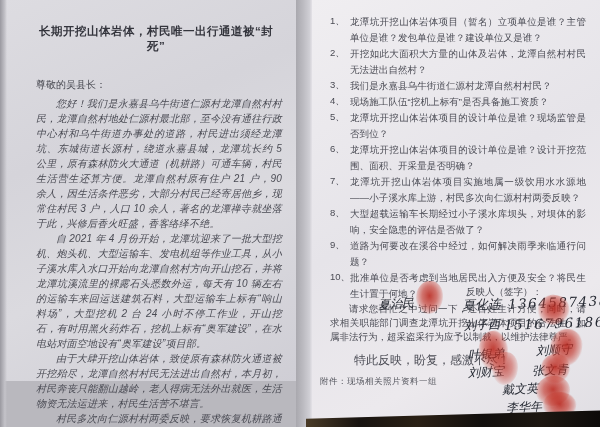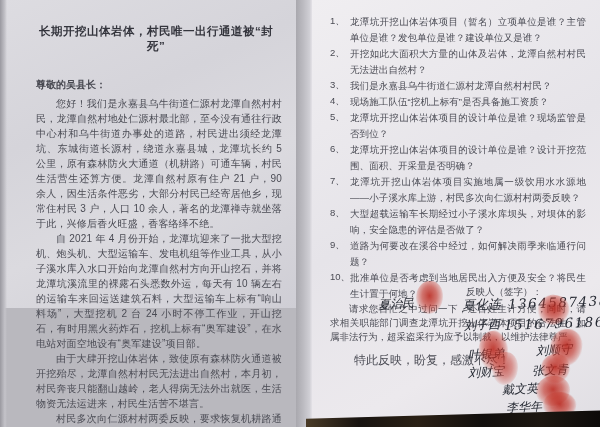--- a/index.html
+++ b/index.html
@@ -5,39 +5,39 @@
   html,body{margin:0;padding:0;background:#777;}
   .photo{
     position:relative;
     width:600px;height:427px;
     overflow:hidden;
     font-family:"Liberation Sans","DejaVu Sans",sans-serif;
     background:#b9b8be;
   }
   
   .page-left{
-    position:absolute;left:0;top:0;width:298px;height:308px;
+    position:absolute;left:0;top:0;width:298px;height:381px;
     background:linear-gradient(155deg,#dddce1 0%,#d5d4da 35%,#dbdadf 62%,#cfced5 100%);
     box-sizing:border-box;
     padding:16px 16px 0 36px;
   }
   .edge-left{
     position:absolute;left:0;top:0;width:7px;height:427px;
     background:linear-gradient(90deg,#9a99a0,#c4c3c9 70%,rgba(196,195,201,0));
   }
   .title{
     margin:8px 6px 24px 0;
     font-size:11.5px;font-weight:bold;color:#34353d;
     text-align:center;letter-spacing:.5px;
   }
-  .salutation{margin:4px 0 4px 0;font-size:10px;color:#474850;font-weight:bold;}
+  .salutation{margin:4px 0 4px 0;font-size:10px;color:#474850;}
   .para{
     margin:0;text-indent:2em;
     font-size:10px;line-height:15px;color:#4a4b54;
-    text-align:justify;letter-spacing:.2px;
+    text-align:justify;letter-spacing:.2px;font-style:italic;
   }
   .textblur{filter:blur(.25px);}
   
   .seam{
     position:absolute;left:296px;top:0;width:16px;height:427px;
     background:linear-gradient(90deg,#a9a8ae,#bcbbc1 45%,#d0cfd5 85%,#e4e2e7);
   }
   
   .page-right{
     position:absolute;left:312px;top:0;width:288px;height:427px;
@@ -169,17 +169,18 @@
 
     <div class="fp" style="left:104px;top:281px;width:27px;height:33px;"></div>
     <div class="fp" style="left:226px;top:295px;width:31px;height:30px;transform:rotate(12deg);"></div>
     <div class="fp" style="left:167px;top:331px;width:29px;height:40px;transform:rotate(-8deg);"></div>
     <div class="fp" style="left:238px;top:329px;width:32px;height:37px;transform:rotate(6deg);"></div>
     <div class="fp" style="left:180px;top:352px;width:26px;height:33px;opacity:.75;"></div>
     <div class="fp" style="left:229px;top:354px;width:29px;height:29px;transform:rotate(-10deg);"></div>
     <div class="fp" style="left:224px;top:376px;width:34px;height:30px;"></div>
     <div class="fp" style="left:231px;top:392px;width:33px;height:27px;transform:rotate(8deg);"></div>
 
+    <div class="attachment">附件：现场相关照片资料一组</div>
   </div>
 
   <div class="table-strip"></div>
 
 </div>
 
 </body></html>

